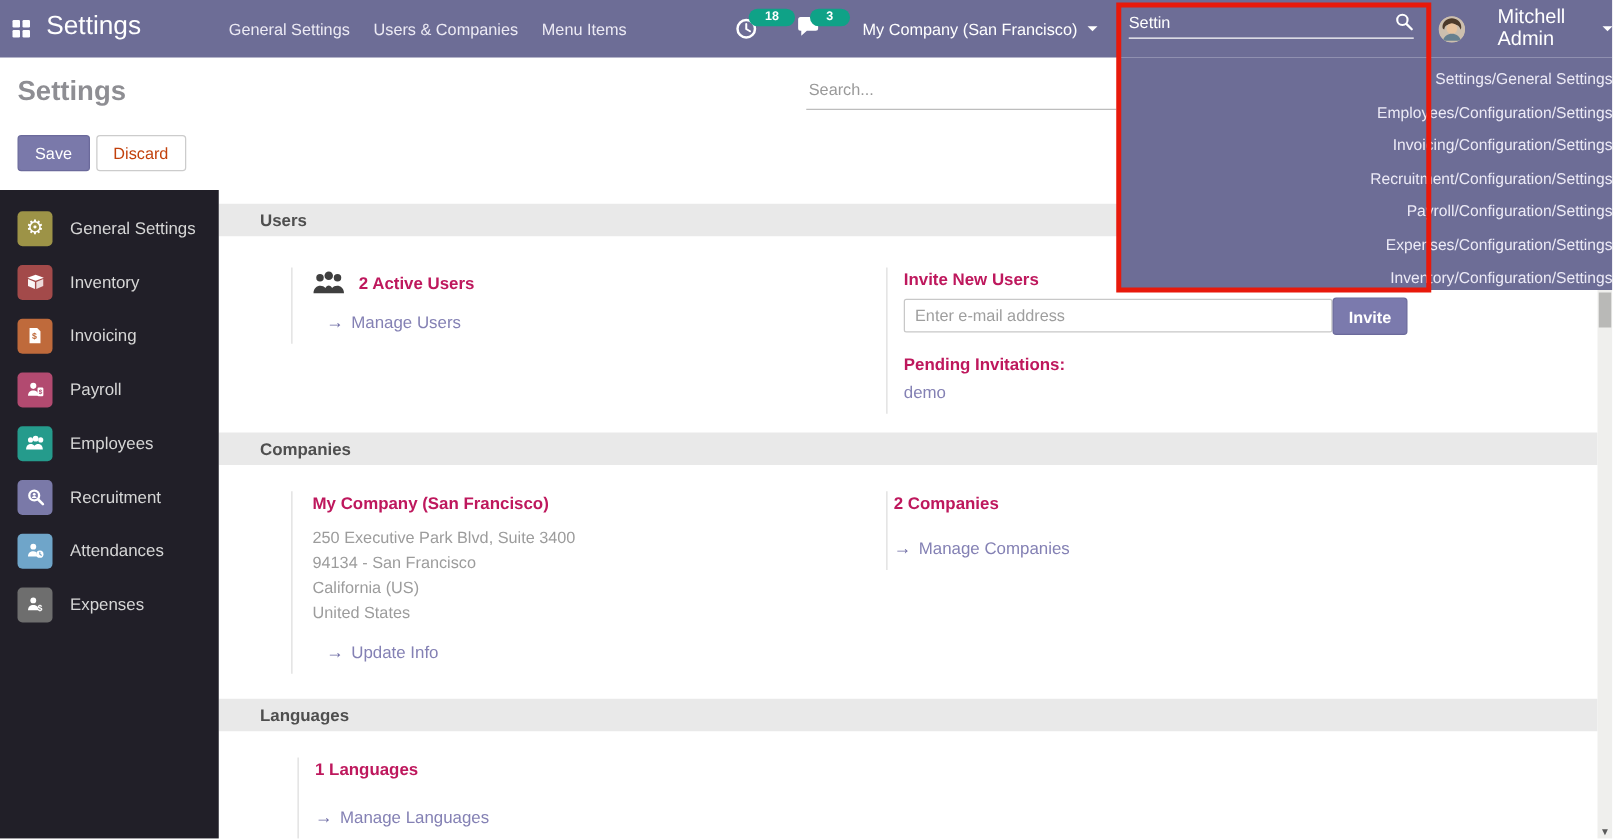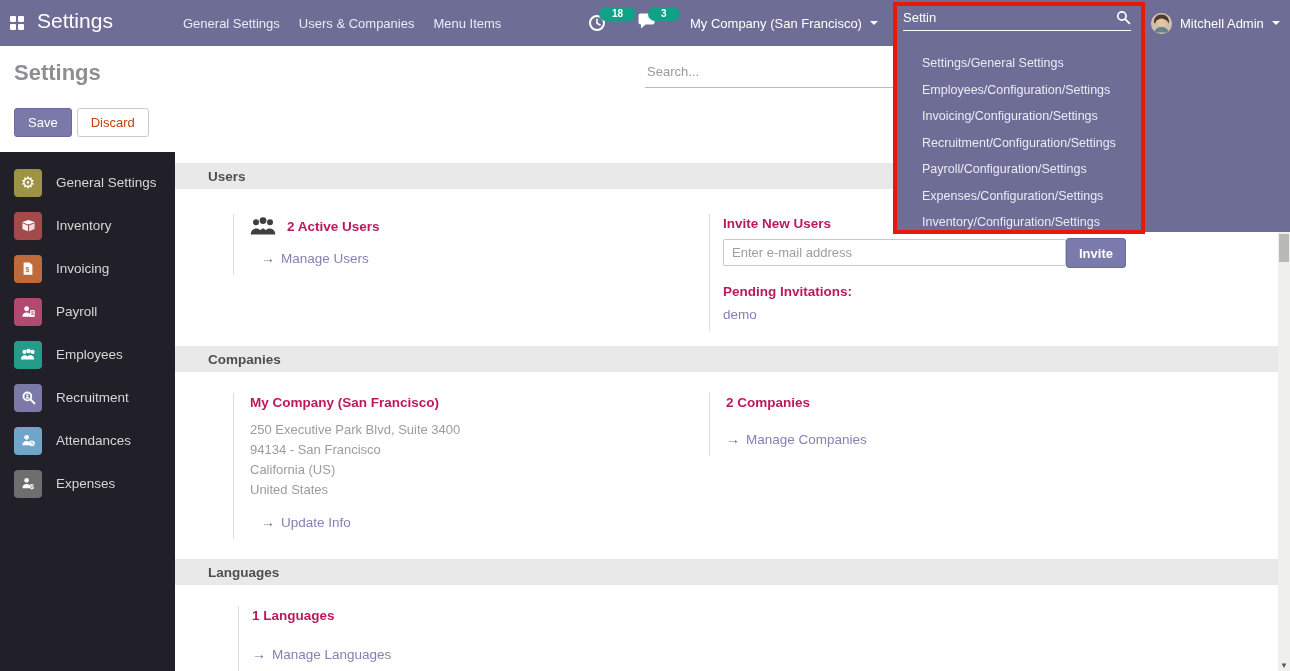--- a/index.html
+++ b/index.html
@@ -17,25 +17,25 @@
   .nav-link{cursor:pointer;white-space:nowrap;}
   .systray{position:absolute;left:588px;top:0;height:46px;display:flex;align-items:center;gap:29px;}
   .icon-badge{position:relative;cursor:pointer;width:20px;height:20px;}
   .badge{position:absolute;top:-6px;left:11px;background:#0fa287;color:#fff;font-size:10px;font-weight:bold;
     border-radius:9px;padding:1px 13px;line-height:12px;}
   .company-sel{position:absolute;left:690px;top:0;height:46px;display:flex;align-items:center;gap:8px;font-size:13px;cursor:pointer;}
   .caret{width:0;height:0;border-left:4px solid transparent;border-right:4px solid transparent;border-top:4px solid #fff;display:inline-block;}
   .nav-search{position:absolute;left:903px;top:10px;width:228px;z-index:30;}
   .nav-search-inner{display:flex;align-items:center;border-bottom:1px solid #fdfdfd;padding-bottom:5px;}
   .nav-search input{flex:1;background:transparent;border:none;outline:none;color:#fff;font-size:13px;font-family:"Liberation Sans",sans-serif;}
-  .user-menu{position:absolute;left:1151px;top:0;height:46px;display:flex;align-items:center;gap:8px;font-size:13px;cursor:pointer;}
+  .user-menu{position:absolute;left:1151px;top:0;height:46px;display:flex;align-items:center;gap:26px;font-size:16px;cursor:pointer;}
   .avatar{width:21px;height:21px;border-radius:50%;overflow:hidden;background:#cdbfae;flex:0 0 21px;}
 
   
-  .dropdown-panel{position:absolute;left:895px;top:46px;width:395px;height:186px;background:#6d6d96;z-index:20;}
+  .dropdown-panel{position:absolute;left:895px;top:46px;width:395px;height:186px;background:#6d6d96;z-index:20;text-align:right;}
   .sugg-list{padding:4px 0 0 27px;}
   .sugg-item{line-height:26.5px;font-size:12.5px;color:#eceaf6;cursor:pointer;white-space:nowrap;}
 
   
   .annotation{position:absolute;left:893px;top:2px;width:252px;height:232px;border:4px solid #e8190b;z-index:50;pointer-events:none;}
 
   
   .control-panel{position:absolute;left:0;top:46px;width:1290px;height:106px;background:#fff;}
   .page-title{position:absolute;left:14px;top:14px;font-size:22px;color:#8e8e93;font-weight:bold;}
   .btn-row{position:absolute;left:14px;top:62px;display:flex;gap:5px;}
@@ -55,21 +55,21 @@
 
   
   .main{position:absolute;left:175px;top:152px;width:1261px;height:519px;background:#fff;}
   .sec-bar{position:absolute;left:0;width:1103px;height:26px;background:#e9e9e9;display:flex;align-items:center;
     padding-left:33px;font-weight:bold;font-size:13.5px;color:#4f4f4f;}
   .bar-users{top:11px;} .bar-companies{top:194px;} .bar-languages{top:407px;}
   .setting-block{position:absolute;border-left:1px solid #ddd;padding:2px 0 8px 16px;}
   .blk-users-left{left:58px;top:62px;width:400px;}
   .blk-users-right{left:534px;top:62px;width:420px;padding-left:13px;}
   .blk-companies-left{left:58px;top:241px;width:420px;}
-  .blk-companies-right{left:534px;top:241px;width:300px;padding-left:16px;}
+  .blk-companies-right{left:534px;top:241px;width:300px;padding-left:5px;}
   .blk-languages{left:63px;top:454px;width:400px;padding-left:13px;}
   .bold-label{font-weight:bold;font-size:13.5px;color:#be185d;}
   .row-inline{display:flex;align-items:center;gap:11px;}
   .link{color:#8481b4;font-size:13.5px;cursor:pointer;display:inline-flex;align-items:center;gap:6px;}
   .link .arr{color:#6f6da5;font-weight:bold;font-size:14px;}
   .mt12{margin-top:13px;} .mt16{margin-top:16px;} .mt20{margin-top:20px;} .mt22{margin-top:22px;}
   .indent{padding-left:11px;}
   .address{margin-top:10px;font-size:13px;color:#9c9c9c;line-height:20px;}
   .invite-row{display:flex;align-items:flex-start;margin-top:8px;}
   .invite-row input{width:343px;height:27px;border:1px solid #c8c8c8;border-radius:2px;padding:4px 8px;font-size:13px;

